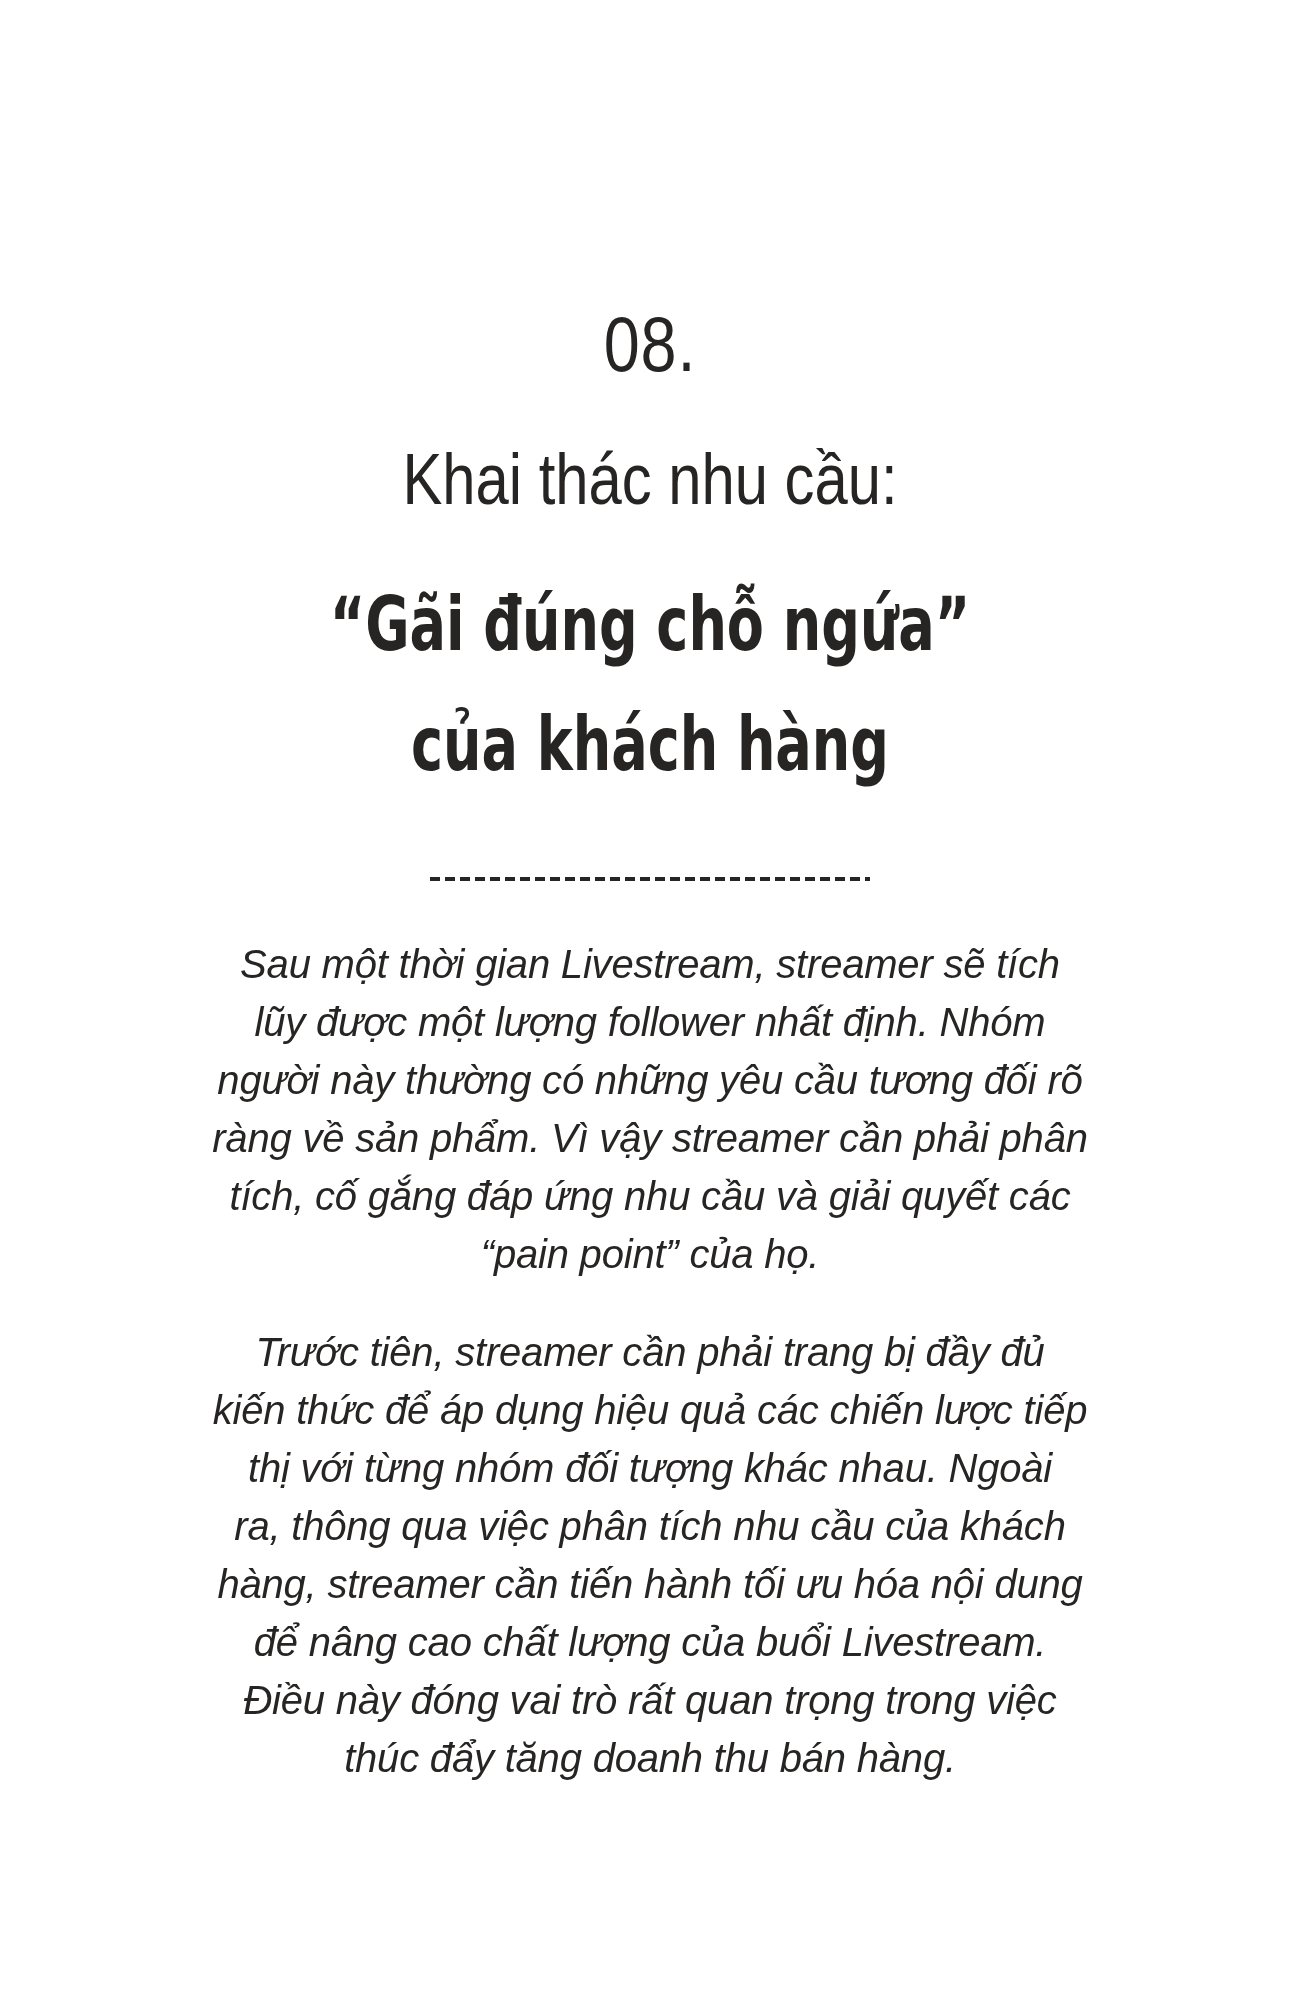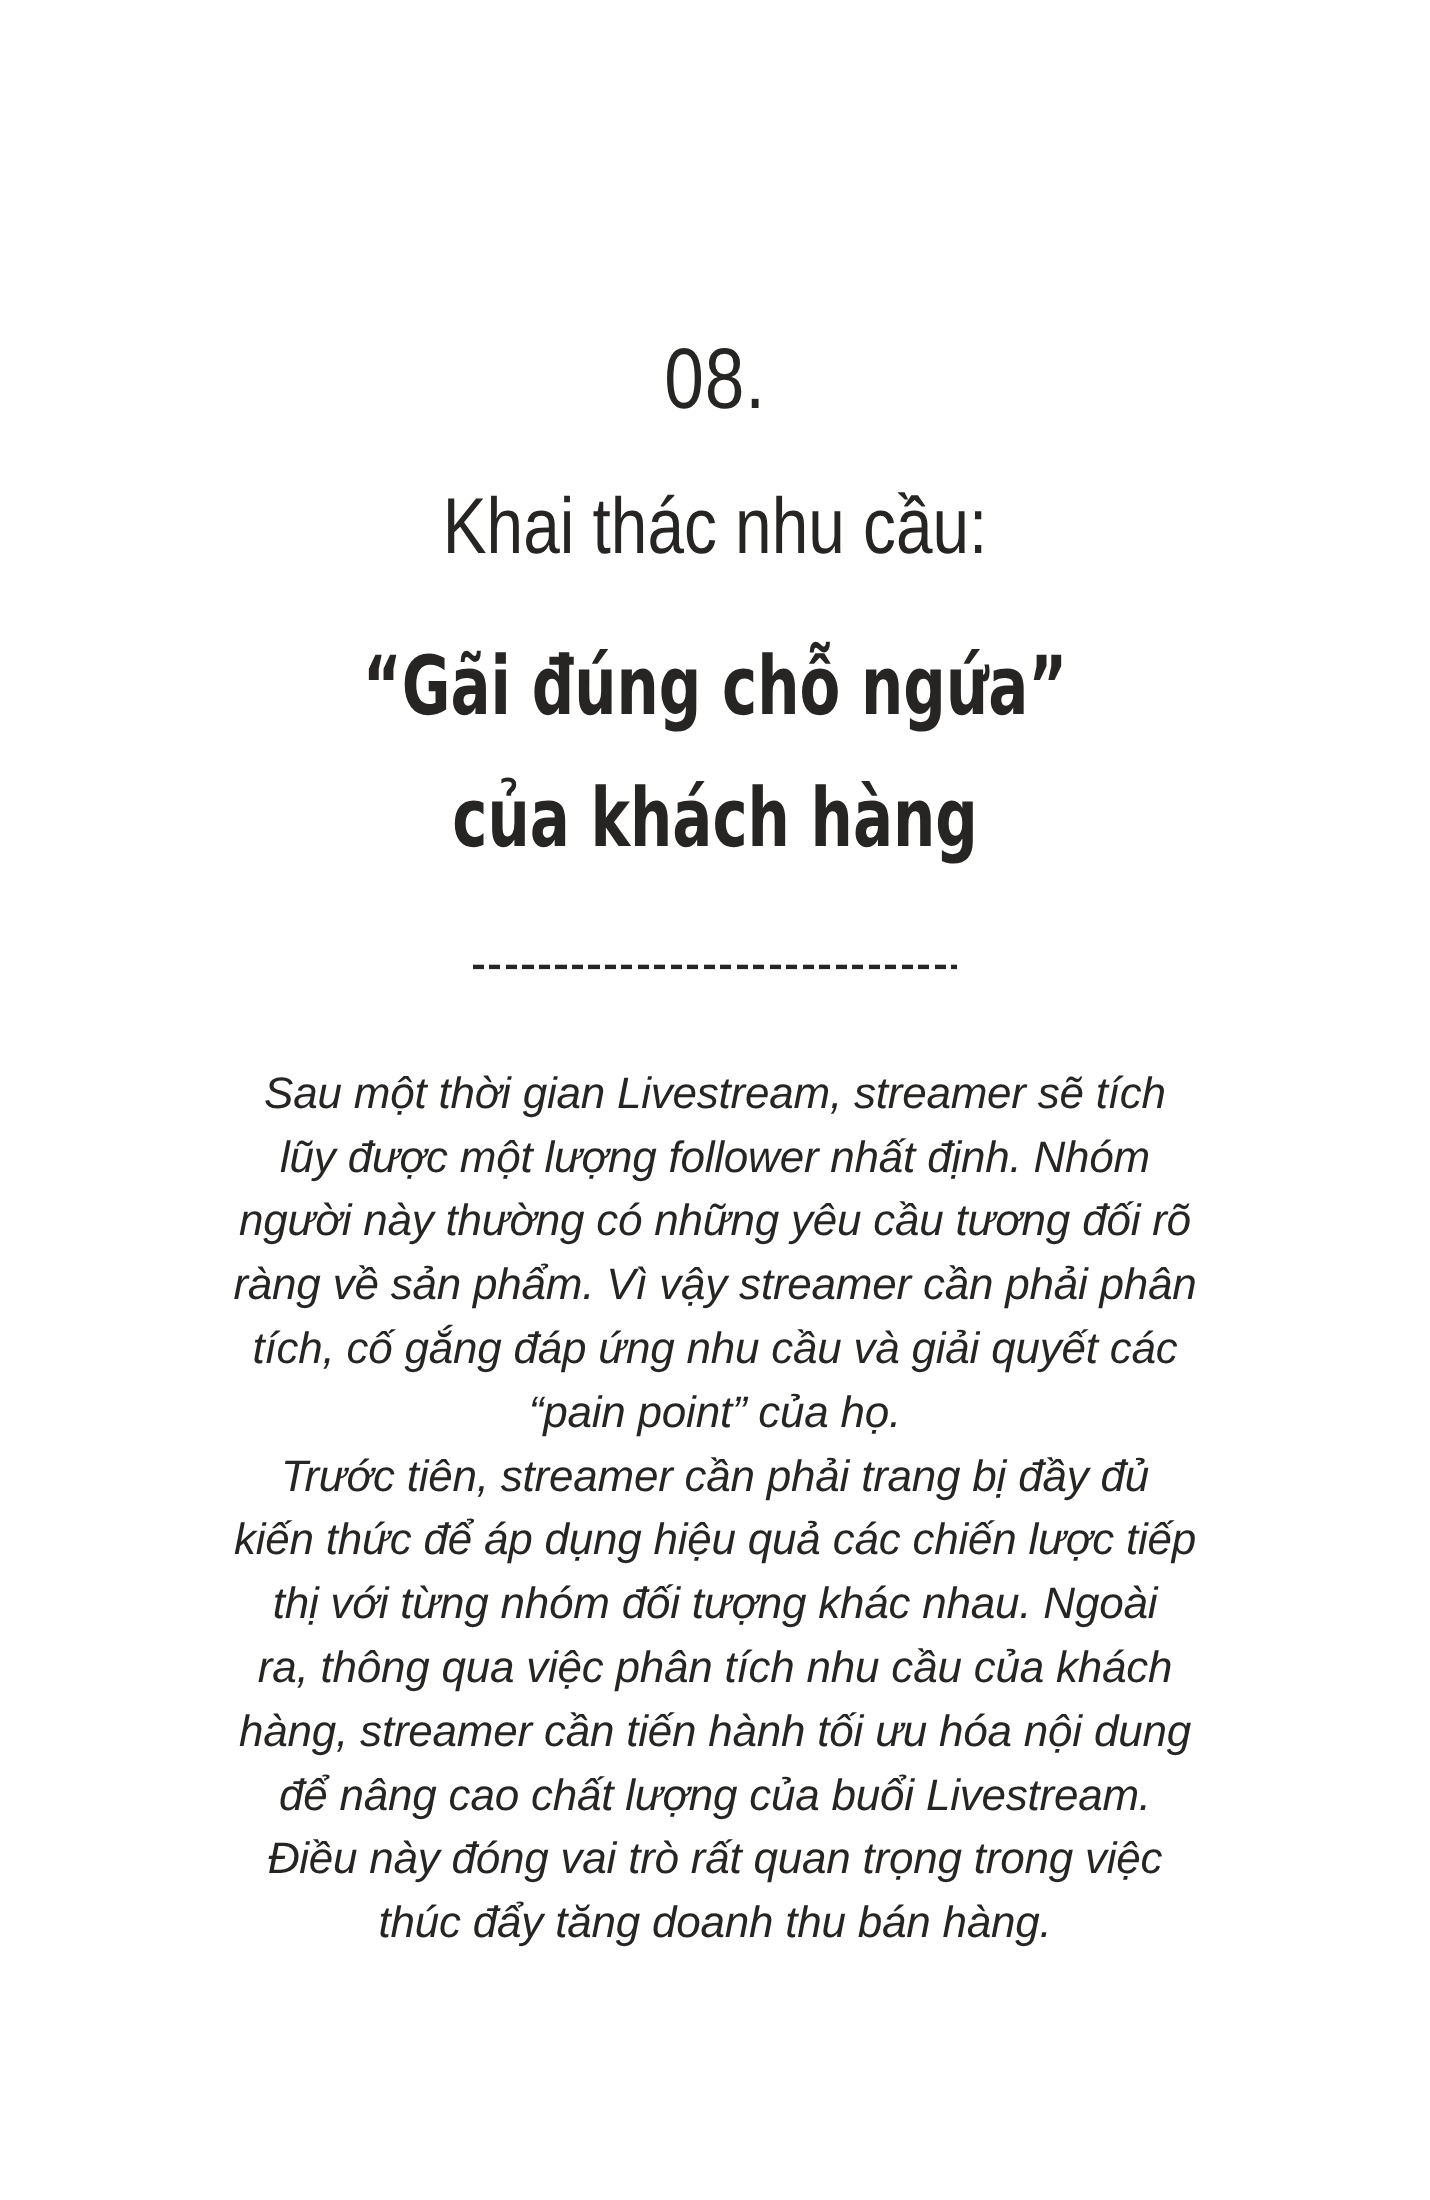--- a/index.html
+++ b/index.html
@@ -53,22 +53,22 @@
   .body-text {
     width: 1240px;
     margin-left: auto;
     margin-right: auto;
     font-style: italic;
     font-size: 40px;
     line-height: 58px;
     white-space: pre-line;
     letter-spacing: -0.2px;
   }
-  .para-1 { margin-top: 84px; }
-  .para-2 { }
+  .para-1 { margin-top: 54px; }
+  .para-2 { margin-top: 40px; }
 </style>
 </head>
 <body style="--ink: #272524; --bg: #ffffff;">
 
 <div class="page">
 
   <div class="chapter-number">08.</div>
 
   <div class="chapter-title">Khai thác nhu cầu:</div>
 

